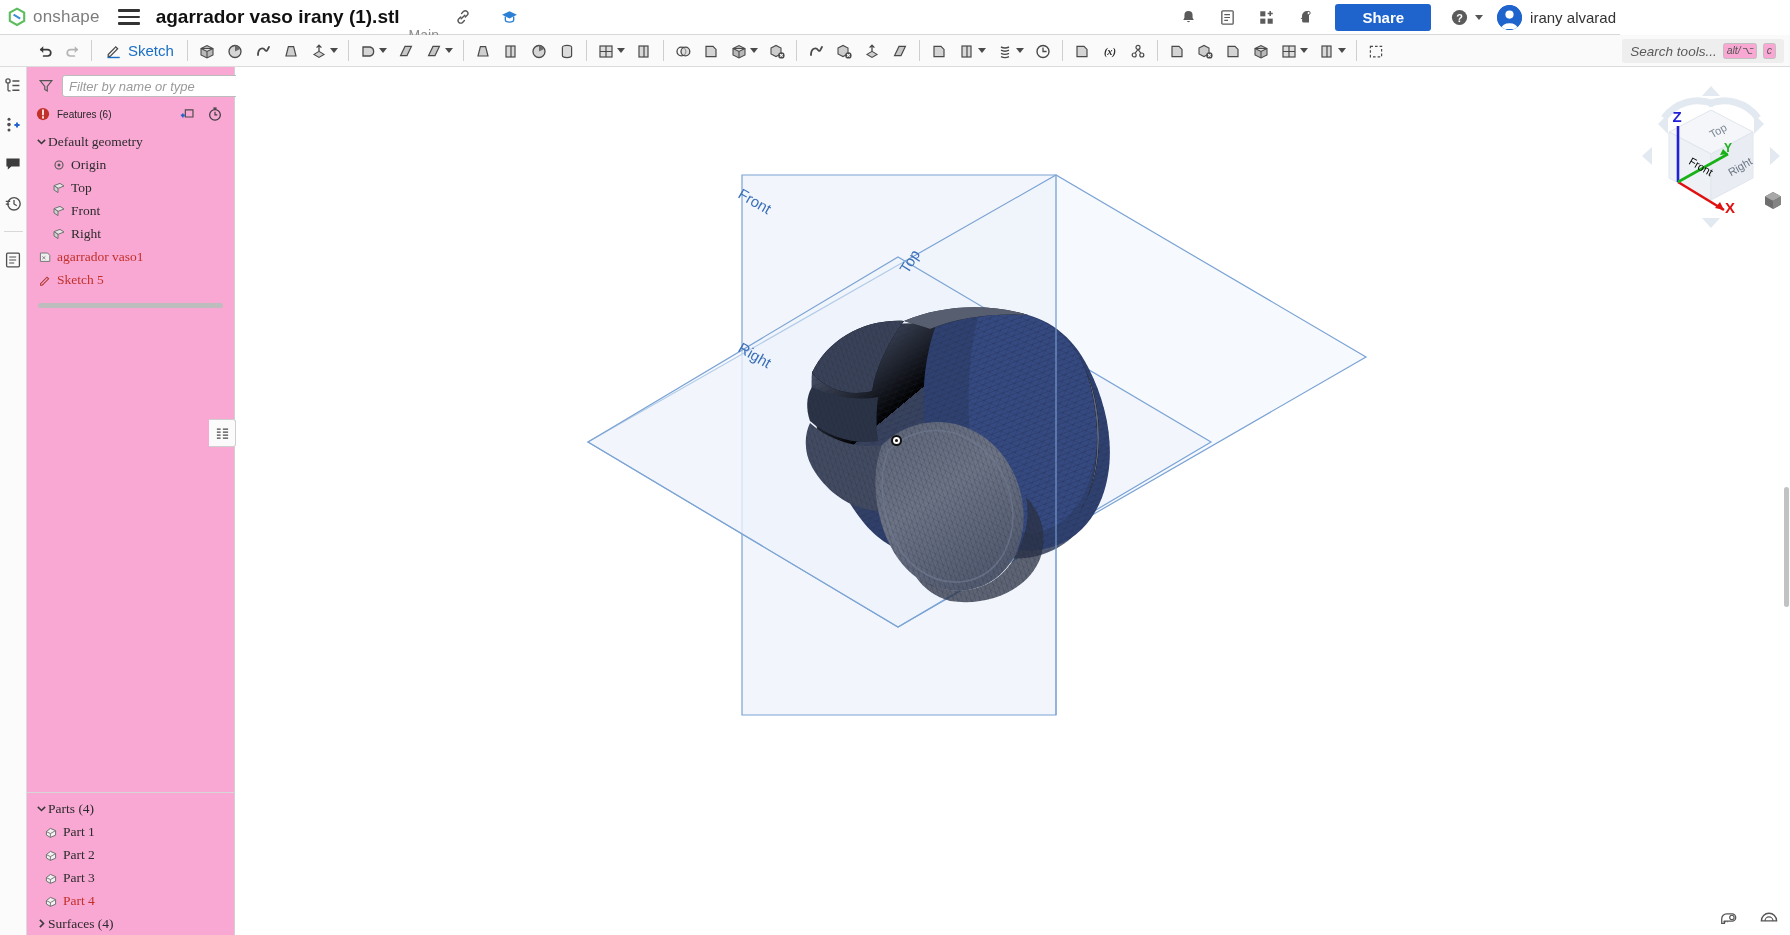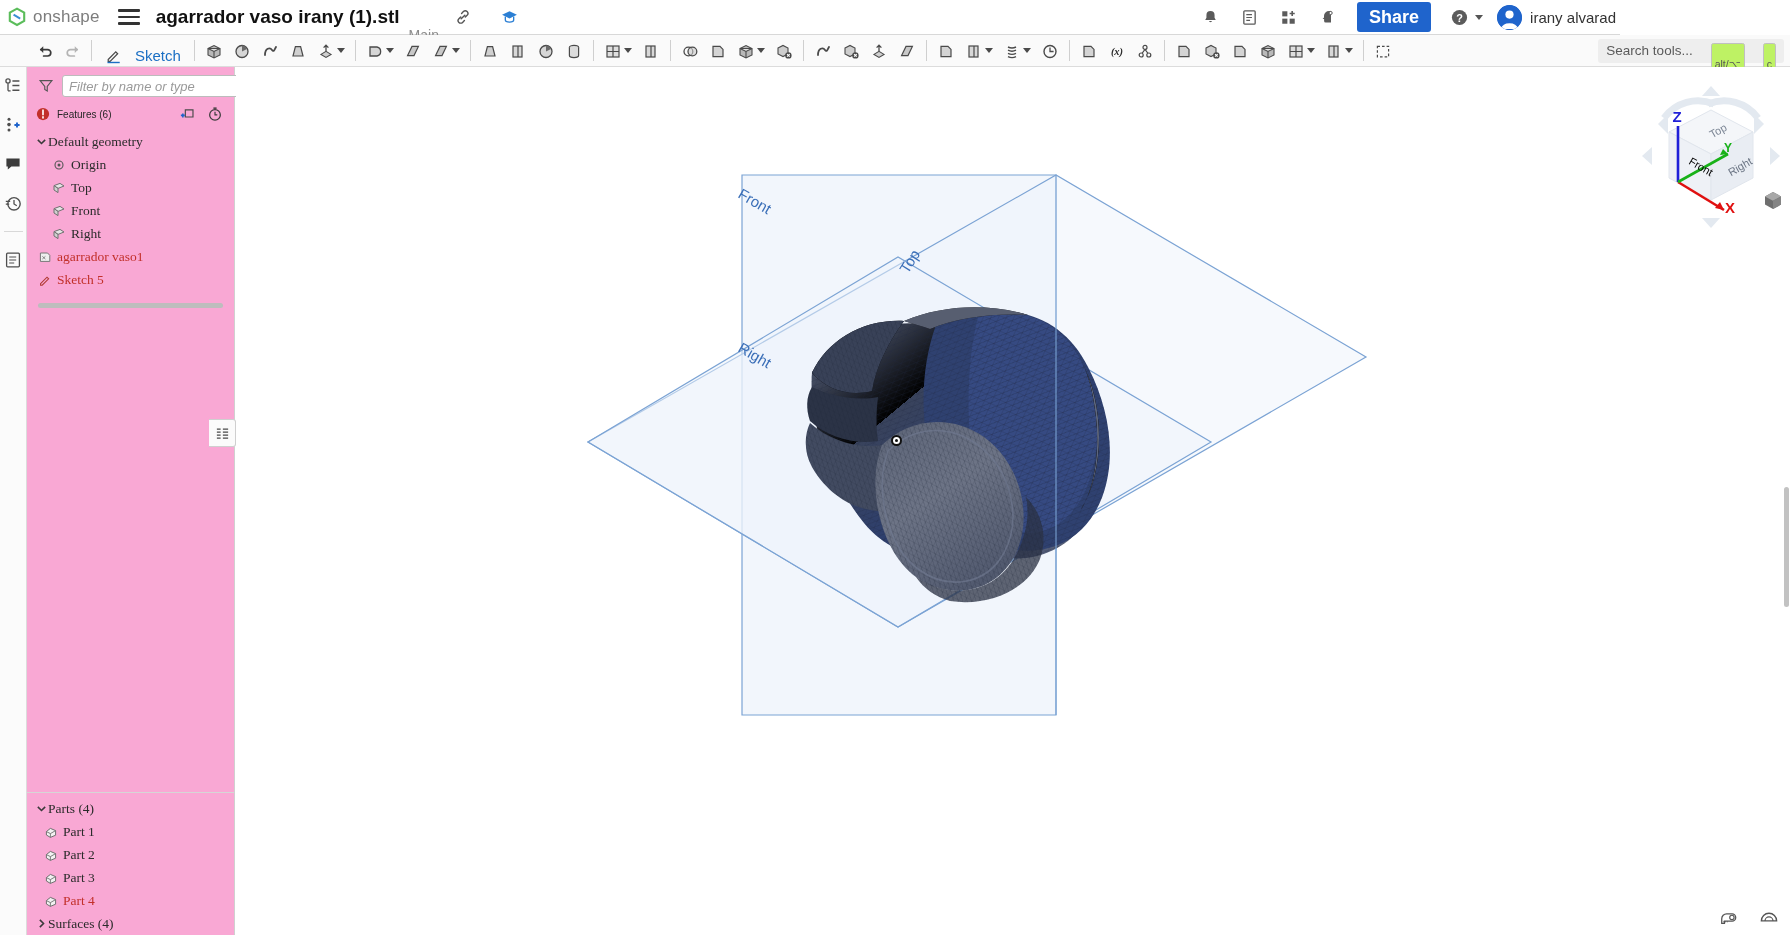--- a/index.html
+++ b/index.html
@@ -44,22 +44,22 @@
     display: flex; align-items: center; justify-content: center;
     color: #5b5b5b; cursor: pointer;
   }
   #hdr-right {
     margin-left: auto; display: flex; align-items: center;
     padding-right: 4px;
   }
   #hdr-right .hdr-icon { margin-left: 17px; }
   #share-btn {
     margin-left: 19px; background: #1f64cc; color: #fff;
-    font-size: 18px; font-weight: bold;
-    padding: 6px 12px; border-radius: 3px; border: none;
+    font-size: 15px; font-weight: bold;
+    padding: 6px 27px; border-radius: 3px; border: none;
     cursor: pointer; line-height: 1;
   }
   #help-ic { margin-left: 17px; }
   .caret-sm {
     width: 0; height: 0; margin-left: 5px;
     border-left: 4.5px solid transparent;
     border-right: 4.5px solid transparent;
     border-top: 5.5px solid #555;
   }
   #avatar {
@@ -83,33 +83,33 @@
     height: 32px; display: flex; align-items: center;
     padding: 0 5px; cursor: pointer;
   }
   .tb-sep { width: 1px; height: 21px; background: #cfcfcf; margin: 0 5px; }
   .tb-caret {
     width: 0; height: 0; margin-left: 2px;
     border-left: 4px solid transparent;
     border-right: 4px solid transparent;
     border-top: 5px solid #4a4a4a;
   }
-  #sketch-btn { display: flex; align-items: flex-start; gap: 13px; padding: 12px 8px; }
+  #sketch-btn { display: flex; align-items: center; gap: 6px; padding: 0 8px; }
   #sketch-btn .lbl { font-size: 15px; color: #1a6fc4; }
   #search-tools {
     margin-left: auto; margin-right: 6px;
-    display: flex; align-items: flex-start; gap: 18px;
+    display: flex; align-items: flex-end; gap: 6px;
     background: #eeeeee; border-radius: 3px;
-    padding: 4px 8px; height: 24px; cursor: text;
+    padding: 4px 8px; height: 24px; cursor: text; font-style: italic;
   }
   #search-tools .st-label { font-size: 13.5px; color: #5a5a5a; white-space: nowrap; }
   .kbd {
-    font-size: 10.5px; color: #555; background: #bef264;
+    font-size: 10.5px; color: #555; background: #f9a8d4;
     border: 1px solid #c0c0c0; border-radius: 2.5px;
-    padding: 15px 3px; line-height: 1.1; white-space: nowrap;
+    padding: 1px 3px; line-height: 1.1; white-space: nowrap;
   }
 
   
   #rail {
     position: absolute; top: 67px; left: 0;
     width: 27px; height: 868px;
     background: #fbfbfb; border-right: 1px solid #dcdcdc;
     display: flex; flex-direction: column; align-items: center;
     padding-top: 8px; gap: 17px;
   }

